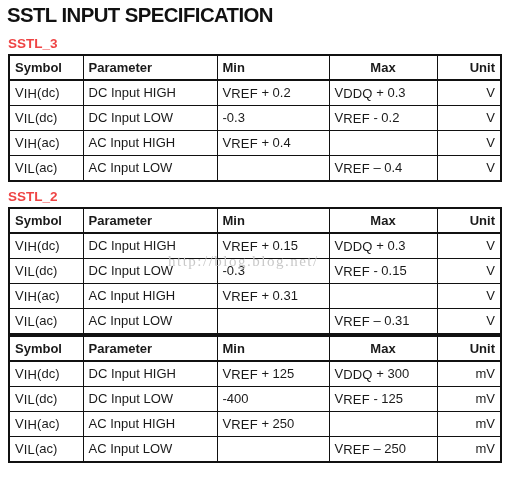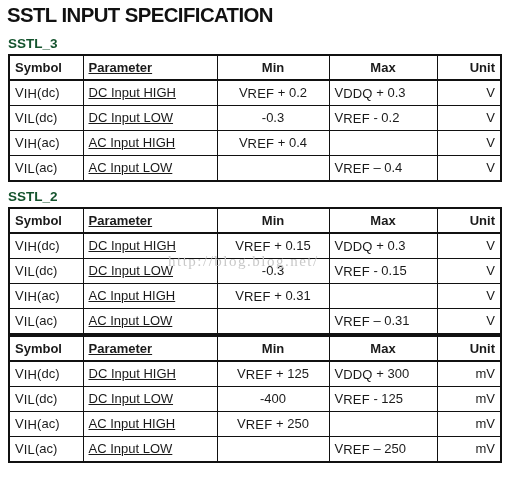--- a/index.html
+++ b/index.html
@@ -36,21 +36,21 @@
     transform-origin: left center;
     white-space: nowrap;
   }
 
   
   .section-label {
     font-size: 13.5px;
     font-weight: bold;
     line-height: 15px;
     margin: 7px 0 3px 1px;
-    color: #14532d;
+    color: #ef4444;
   }
   .section-block:first-of-type .section-label { margin-top: 9px; }
 
   
   table.spec-table {
     border-collapse: collapse;
     table-layout: fixed;
     width: 492px;
     margin: 0 0 0 1px;
     border: 2px solid #111111;
@@ -79,22 +79,22 @@
     border-bottom: 2.5px solid #111111;
     border-top: none;
     height: 23px;
     line-height: 23px;
   }
   table.spec-table tbody tr:last-child td {
     border-bottom: none;
   }
 
   .col-symbol { text-align: left; }
-  .col-param  { text-align: left; padding-left: 8px; text-decoration: underline; }
-  .col-min    { text-align: center; }
+  .col-param  { text-align: left; padding-left: 8px; }
+  .col-min    { text-align: left; }
   .col-max    { }
   .col-unit   { text-align: right; }
 
   thead .col-param { text-align: left; padding-left: 8px; }
 
   
   .sub {
     font-size: 13px;
     letter-spacing: 0.2px;
     vertical-align: baseline;

